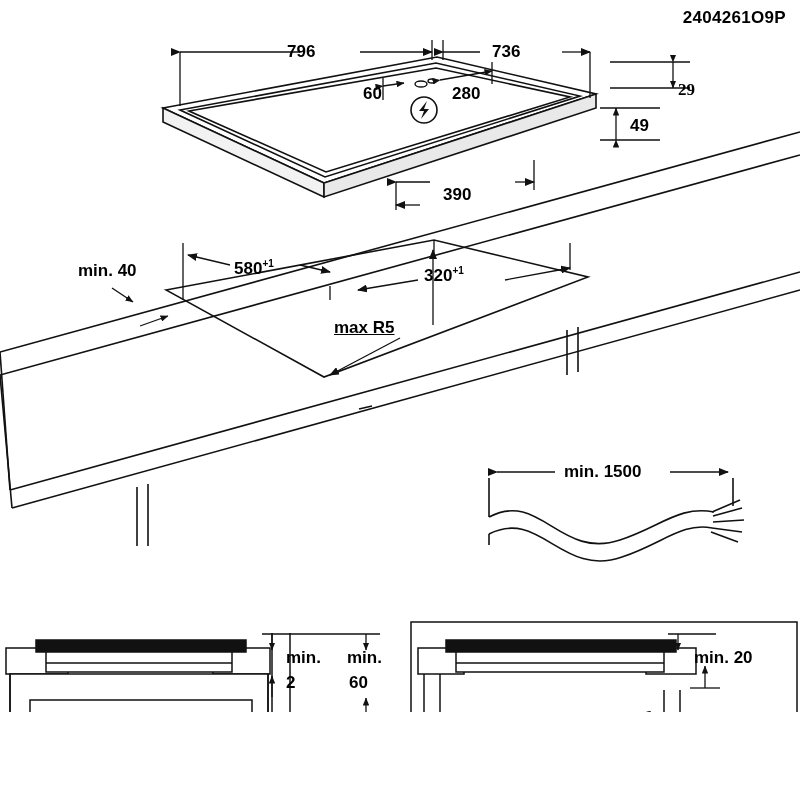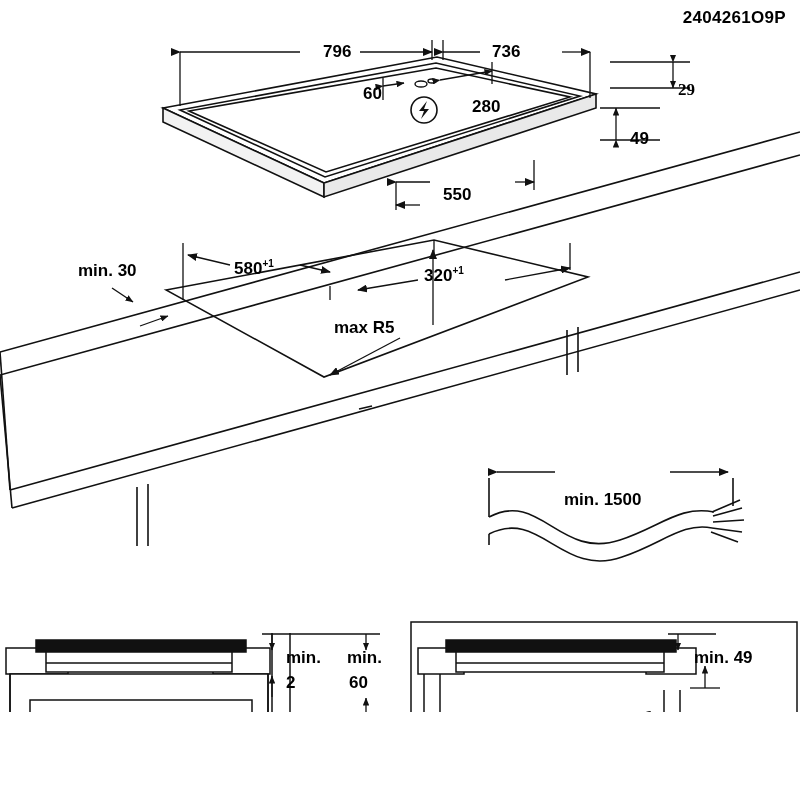--- a/index.html
+++ b/index.html
@@ -180,38 +180,38 @@
     <g stroke="#111" stroke-width="1.3">
       <line x1="678" y1="634" x2="678" y2="650" marker-end="url(#ahs)"></line>
       <line x1="705" y1="688" x2="705" y2="666" marker-end="url(#ahs)"></line>
       <line x1="668" y1="634" x2="716" y2="634"></line>
       <line x1="690" y1="688" x2="720" y2="688"></line>
     </g>
   </svg>
 
   <div class="lbl code" style="right:14px;top:8px;">2404261O9P</div>
 
-  <div class="lbl dim" style="left:287px;top:42px;margin-left:36px;">796</div>
+  <div class="lbl dim" style="left:287px;top:42px;">796</div>
   <div class="lbl dim" style="left:492px;top:42px;">736</div>
   <div class="lbl dim" style="left:363px;top:84px;">60</div>
-  <div class="lbl dim" style="left:472px;top:84px;margin-top:13px;">280</div>
+  <div class="lbl dim" style="left:452px;top:84px;">280</div>
   <div class="lbl dim" style="left:678px;top:80px;font-family:Liberation Serif, serif;">29</div>
-  <div class="lbl dim" style="left:630px;top:129px;">49</div>
-  <div class="lbl dim" style="left:443px;top:185px;">550</div>
-
-  <div class="lbl dim" style="left:78px;top:261px;">min. 30</div>
+  <div class="lbl dim" style="left:630px;top:116px;">49</div>
+  <div class="lbl dim" style="left:443px;top:185px;">390</div>
+
+  <div class="lbl dim" style="left:78px;top:261px;">min. 40</div>
   <div class="lbl dim" style="left:234px;top:258px;">
     <span>580</span><span class="sup">+1</span>
   </div>
   <div class="lbl dim" style="left:424px;top:265px;">
     <span>320</span><span class="sup">+1</span>
   </div>
-  <div class="lbl dim" style="left:334px;top:318px;">max R5</div>
-
-  <div class="lbl dim" style="left:564px;top:462px;margin-top:28px;">min. 1500</div>
+  <div class="lbl dim" style="left:334px;top:318px;text-decoration:underline;">max R5</div>
+
+  <div class="lbl dim" style="left:564px;top:462px;">min. 1500</div>
 
   <div class="lbl dim" style="left:286px;top:648px;">min.</div>
   <div class="lbl dim" style="left:286px;top:673px;">2</div>
   <div class="lbl dim" style="left:347px;top:648px;">min.</div>
   <div class="lbl dim" style="left:349px;top:673px;">60</div>
-  <div class="lbl dim" style="left:694px;top:648px;">min. 49</div>
+  <div class="lbl dim" style="left:694px;top:648px;">min. 20</div>
 
 </div>
 
 </body></html>

